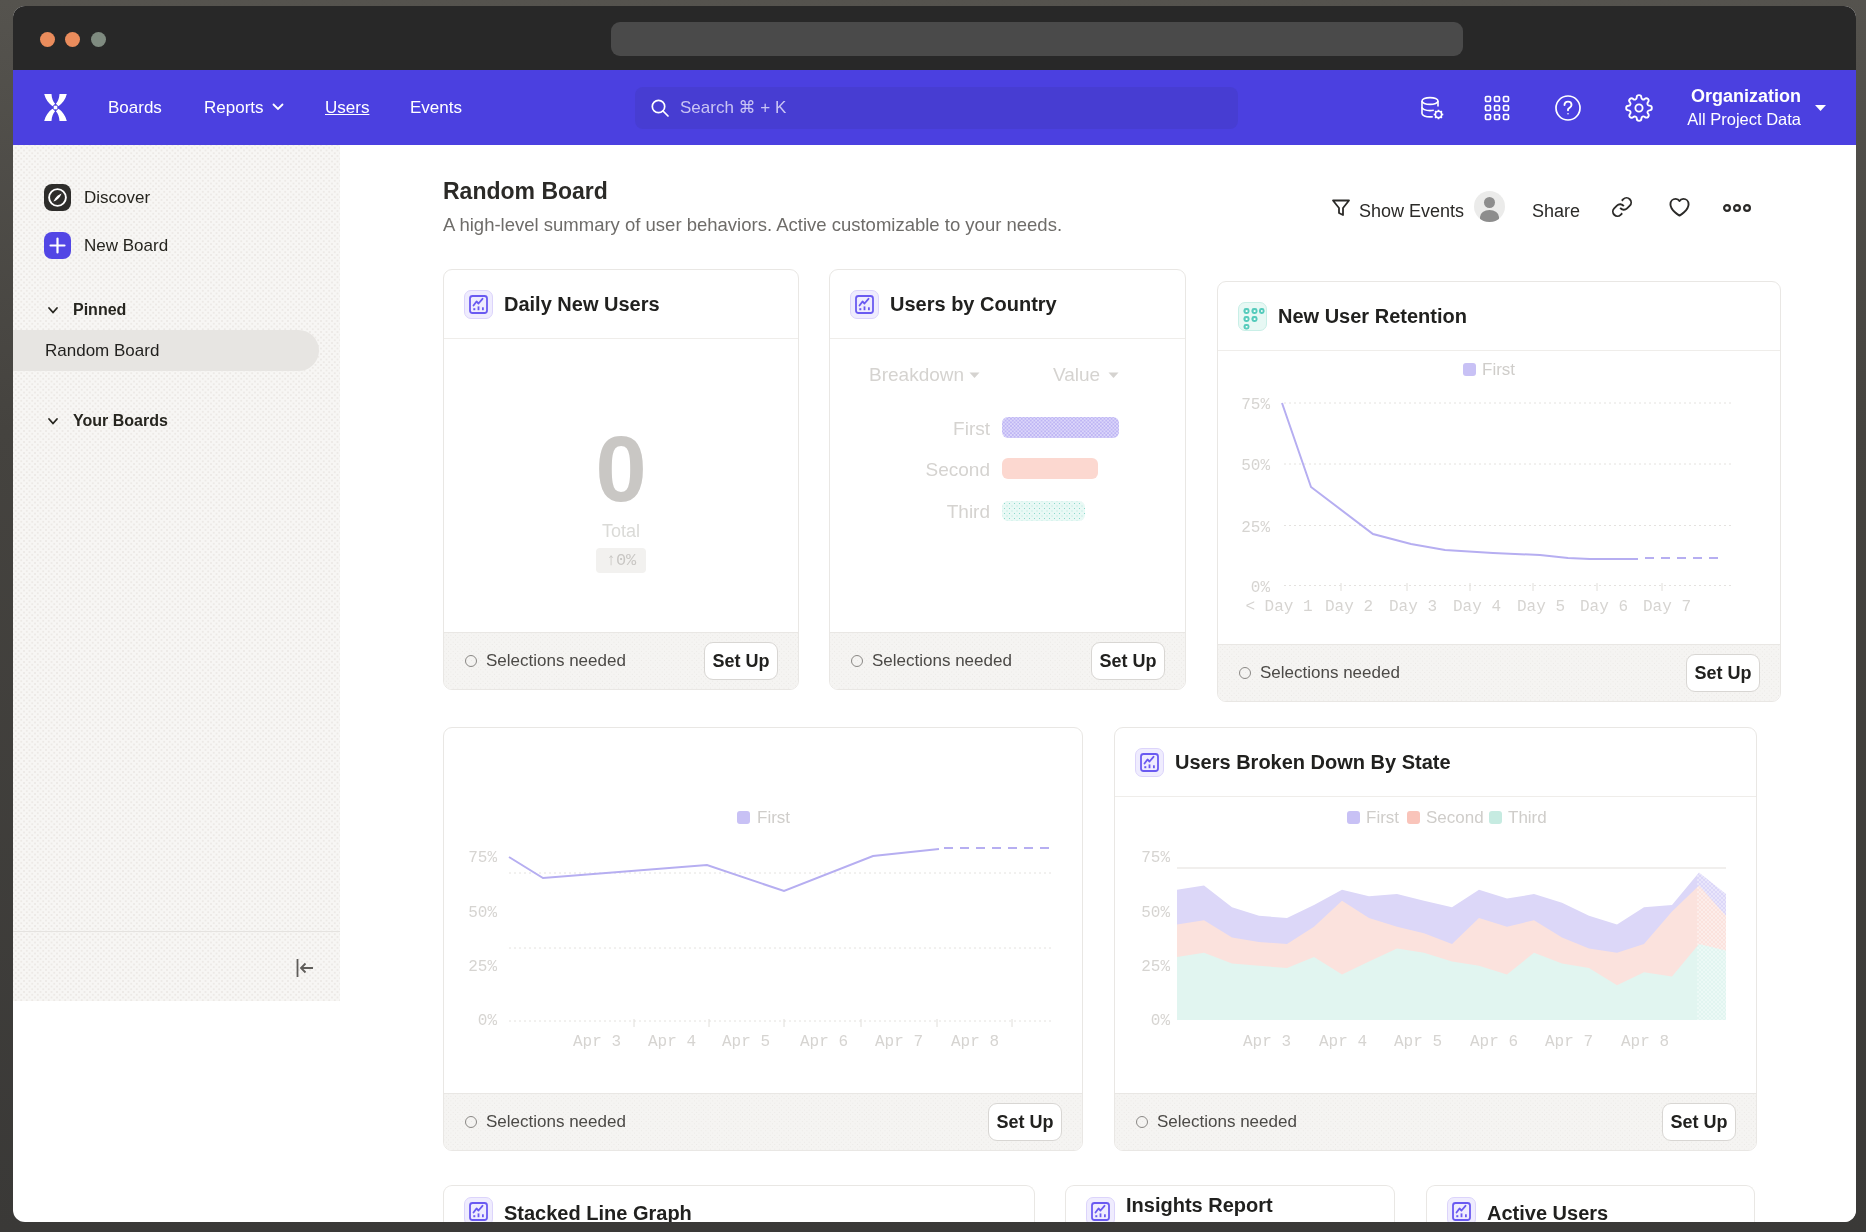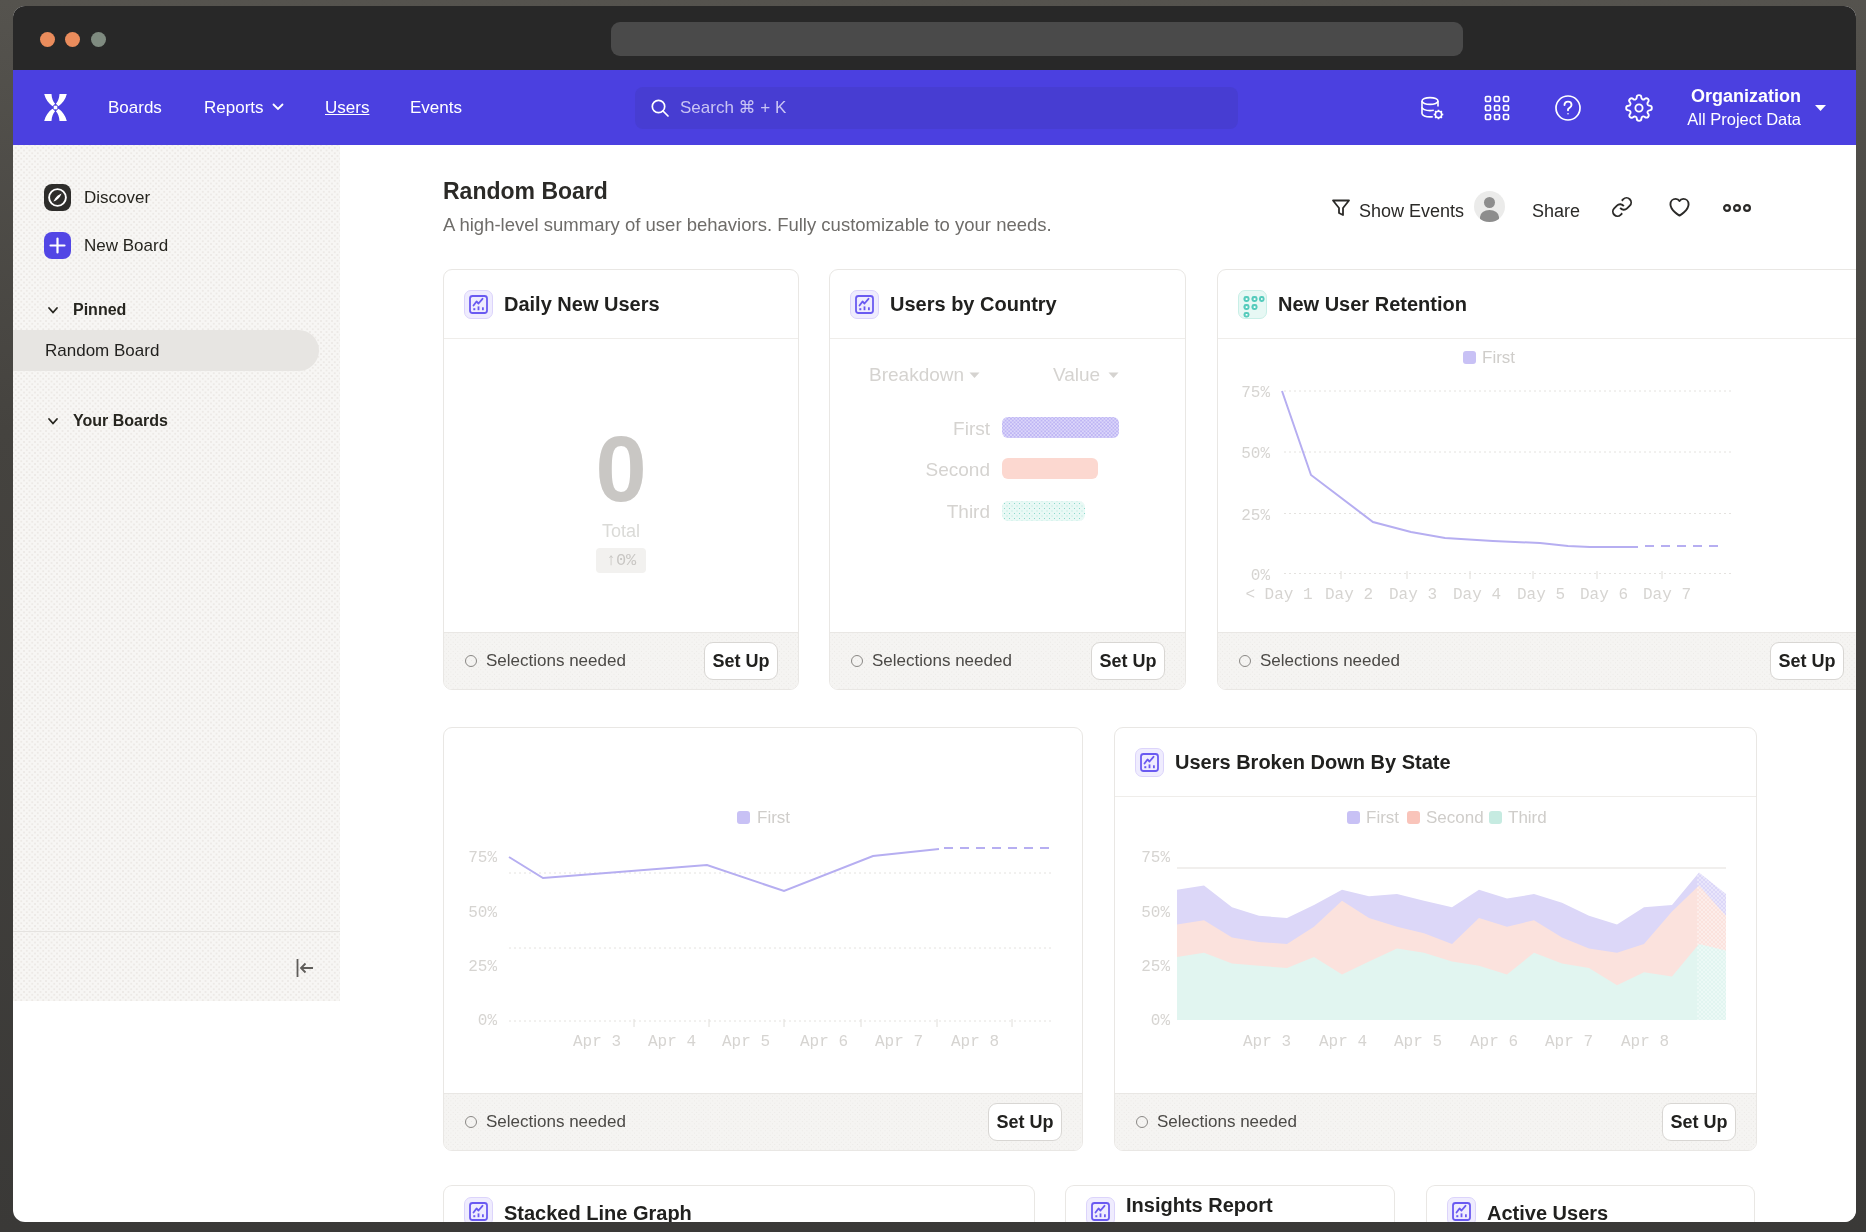--- a/index.html
+++ b/index.html
@@ -178,21 +178,21 @@
     <span class="sechead" style="top:267px;">Your Boards</span>
     <div style="position:absolute; left:0; bottom:69px; width:100%; border-top:1px solid #e5e3e0;"></div>
     <svg class="abs" style="left:280px; bottom:21px;" width="24" height="24" viewBox="0 0 24 24" fill="none" stroke="#5f5d5a" stroke-width="1.8">
       <path d="M4.5 3 V21"></path>
         <path d="M20 12 H8.5 M12.5 7.5 L8 12 L12.5 16.5"></path>
     </svg>
   </div>
 
   <div id="main">
     <h1>Random Board</h1>
-    <div class="sub">A high-level summary of user behaviors. Fully customizable to your needs.</div>
+    <div class="sub">A high-level summary of user behaviors. Active customizable to your needs.</div>
 
     <svg class="abs" style="left:991px; top:53px;" width="20" height="20" viewBox="0 0 20 20" fill="none" stroke="#2b2a28" stroke-width="1.8">
         <path d="M2 2.5 H18 L12 10 V17 L8 15 V10 Z" stroke-linejoin="round"></path>
       </svg>
     <span class="abs" style="left:1019px; top:56px; font-size:18px; font-weight:500; color:#2b2a28;">Show Events</span>
     <div class="abs" style="left:1134px; top:46px; width:31px; height:31px; border-radius:50%; background:#ebebea; overflow:hidden;">
       <div class="abs" style="left:10px; top:6px; width:11px; height:11px; border-radius:50%; background:#8d8d8d;"></div>
       <div class="abs" style="left:6px; top:19px; width:19px; height:14px; border-radius:50% 50% 0 0; background:#8d8d8d;"></div>
     </div>
     <span class="abs" style="left:1192px; top:56px; font-size:18px; font-weight:500; color:#2b2a28;">Share</span>
@@ -263,21 +263,21 @@
         <span class="abs" style="right:195px; top:162px; font-size:19px; color:#d5d3d0;">Third</span>
         <div class="abs barteal" style="left:172px; top:162px; width:83px; height:20px;"></div>
       </div>
       <div class="cfoot">
         <div class="selcirc"></div>
           <div class="selneed">Selections needed</div>
         <div class="setup">Set Up</div>
       </div>
     </div>
 
-    <div class="card" style="left:877px; top:124px; width:648px; height:421px;">
+    <div class="card" style="left:877px; top:136px; width:564px; height:421px;">
       <div class="chead">
         <div class="cicon icon-teal">
             <svg width="29" height="29" viewBox="0 0 29 29">
               <g fill="#56cbbc">
                 <rect x="5.5" y="6" width="6" height="6" rx="2.4"></rect>
                 <rect x="13.5" y="6" width="6" height="6" rx="2.4"></rect>
                 <rect x="21" y="6" width="5.5" height="6" rx="2.4"></rect>
                 <rect x="5.5" y="14" width="6" height="6" rx="2.4"></rect>
                 <rect x="13.5" y="14" width="6" height="6" rx="2.4"></rect>
                 <rect x="5.5" y="22" width="6" height="5.5" rx="2.4"></rect>

